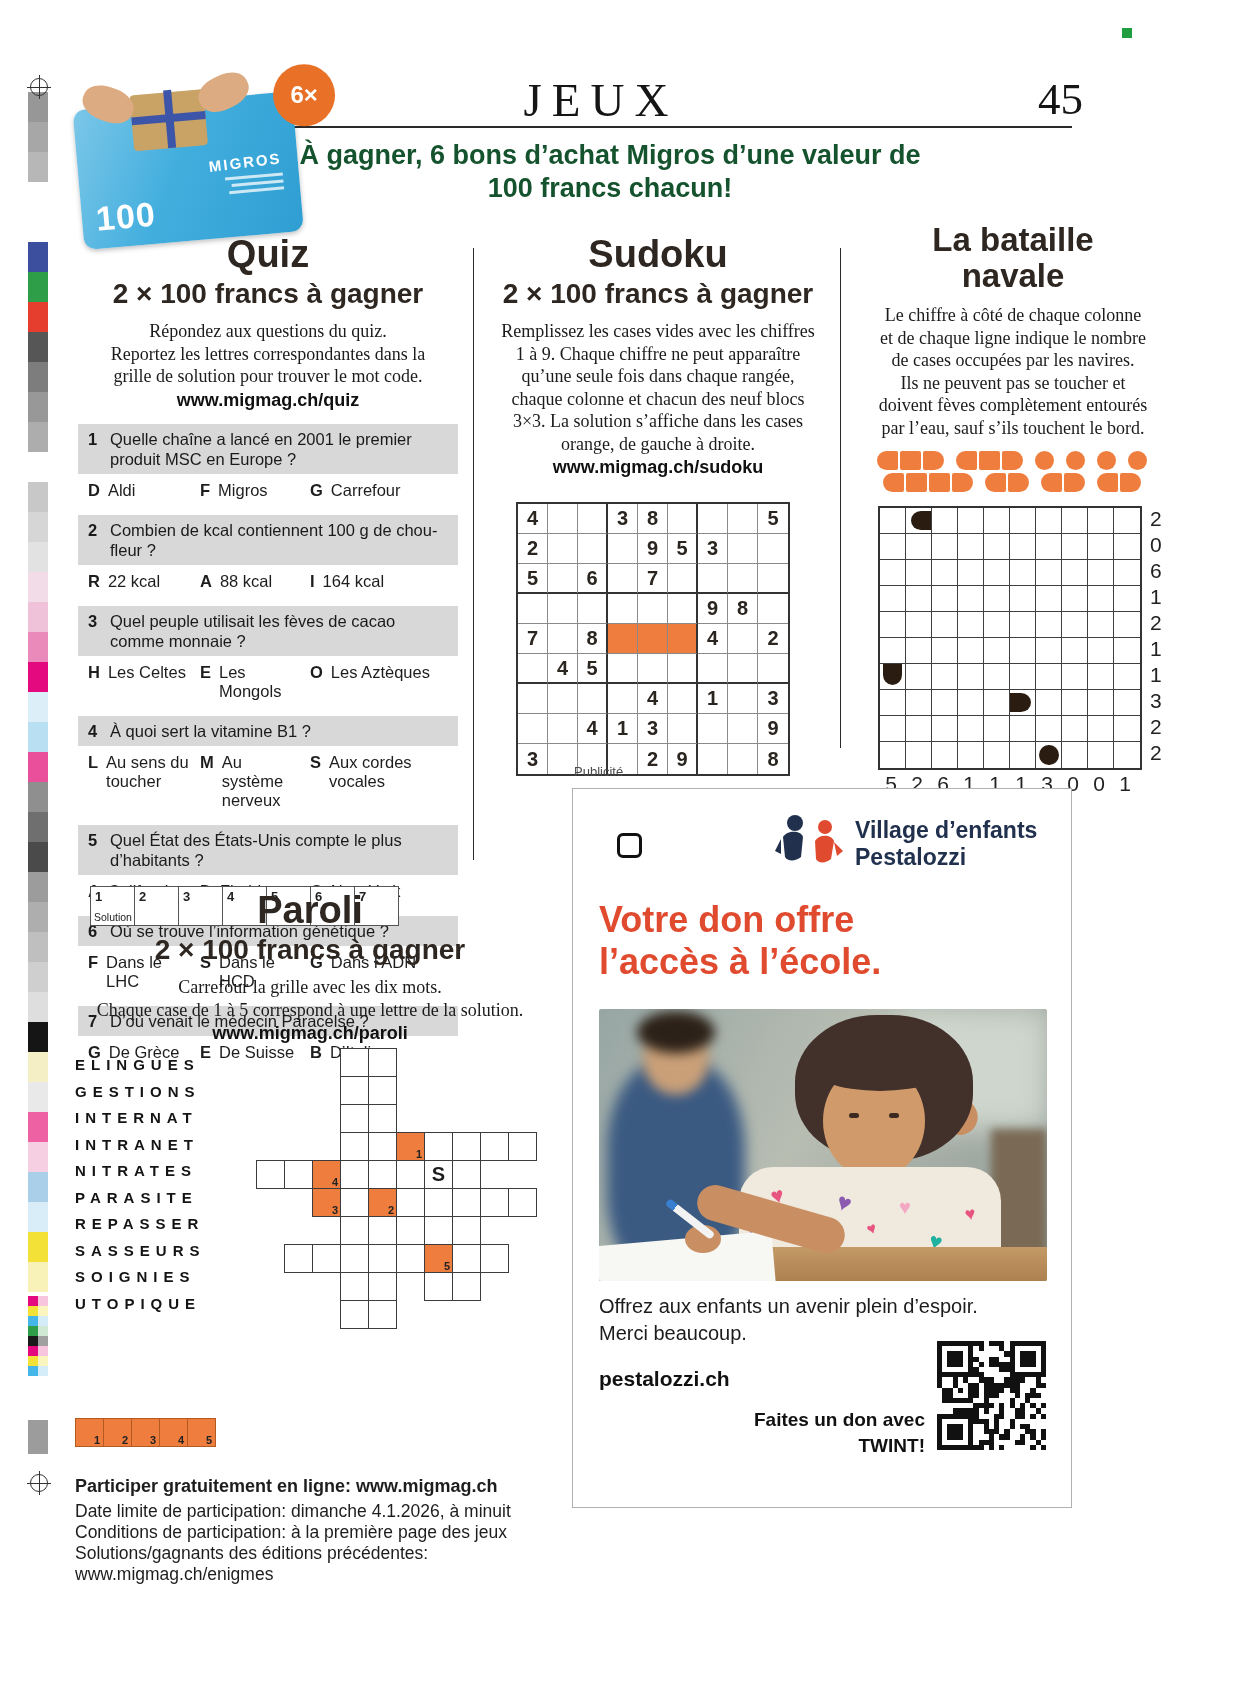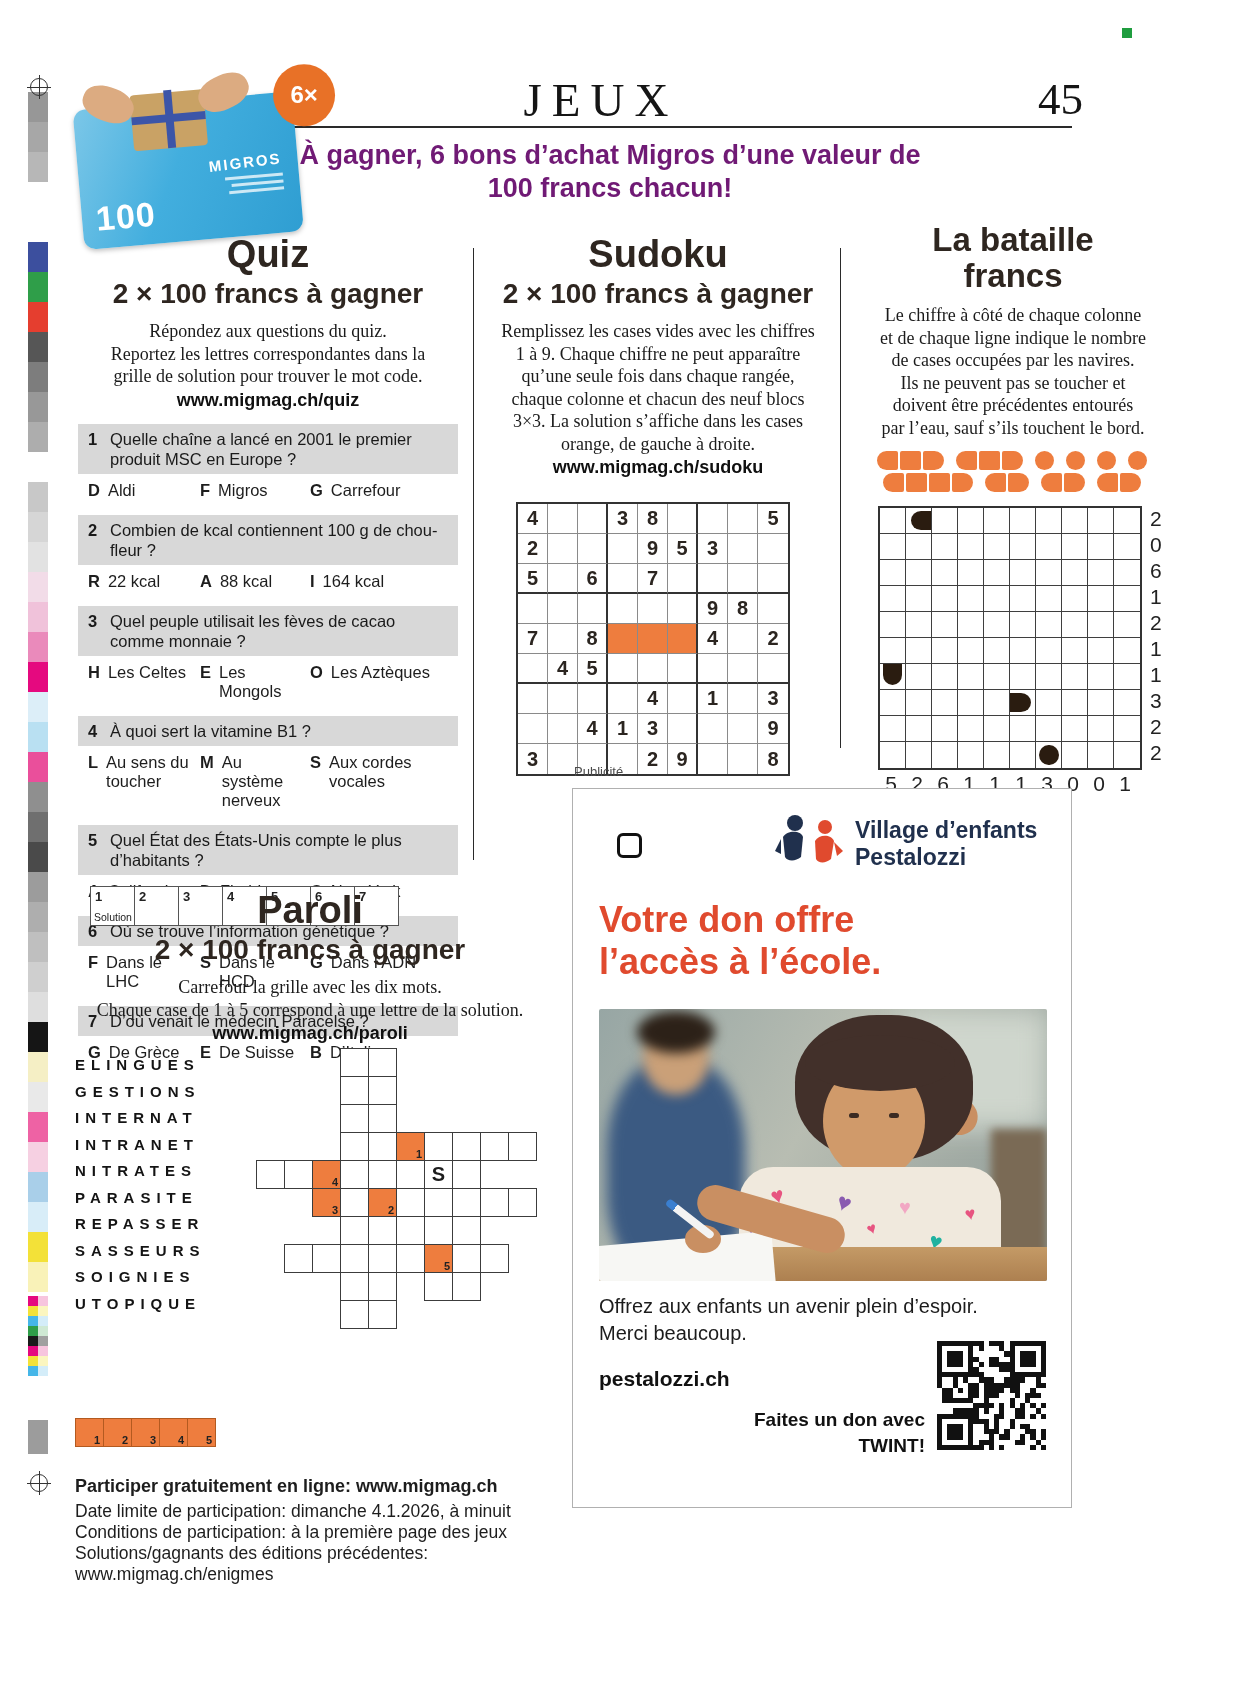--- a/index.html
+++ b/index.html
@@ -17,21 +17,21 @@
   .crosshair:before{left:50%;top:-4px;width:1px;height:24px;margin-left:-0.5px;}
   .crosshair:after{top:50%;left:-4px;height:1px;width:24px;margin-top:-0.5px;}
   #green-dot{left:1122px;top:28px;width:10px;height:10px;background:#1f9d3f;}
 
   
   #header-rule{left:203px;top:126px;width:869px;height:2px;background:#2a2a2a;}
   #jeux-title{left:470px;top:74px;width:250px;text-align:center;font-family:"Liberation Serif",serif;
     font-size:47px;letter-spacing:10px;color:#151515;background:#fff;padding:0 6px;line-height:52px;}
   #page-number{left:1005px;top:74px;width:70px;text-align:right;font-family:"Liberation Serif",serif;
     font-size:45px;color:#151515;line-height:50px;background:#fff;padding-left:8px;}
-  #intro{left:210px;top:139px;width:800px;text-align:center;font-weight:800;font-size:27px;line-height:33px;color:#701a75;}
+  #intro{left:210px;top:139px;width:800px;text-align:center;font-weight:800;font-size:27px;line-height:33px;color:#14532d;}
 
   
   #card-wrap{left:78px;top:88px;width:235px;height:160px;transform:rotate(-5deg);}
   #card{position:absolute;left:0;top:12px;width:220px;height:140px;border-radius:12px;
     background:linear-gradient(115deg,#7cc7e8 0%,#42aede 45%,#2f9ed2 100%);box-shadow:0 2px 5px rgba(0,0,0,.25);overflow:hidden;}
   #card-amount{position:absolute;left:14px;bottom:10px;color:#fff;font-weight:800;font-size:34px;letter-spacing:1px;}
   #card-brand{position:absolute;right:16px;top:58px;color:#fff;font-weight:800;font-size:15px;letter-spacing:2px;transform:rotate(-2deg);}
   .card-line{position:absolute;right:16px;height:3px;background:rgba(255,255,255,.75);}
   #gift-box{position:absolute;left:58px;top:2px;width:74px;height:56px;background:#c9a265;border-radius:4px;}
   #gift-ribbon-v{position:absolute;left:92px;top:0px;width:8px;height:58px;background:#3c55a8;}
@@ -507,28 +507,28 @@
         <div class="su-cell br2 lastr">9</div>
         <div class="su-cell lastr"></div>
         <div class="su-cell lastr"></div>
         <div class="su-cell lastc lastr">8</div>
       </div>
   </div>
 
   <div class="abs" id="bn-col">
     <div class="col-title">
       <div>La bataille</div>
-      <div>francs</div>
+      <div>navale</div>
     </div>
     <div class="instr" id="bn-instr">
         <div>Le chiffre à côté de chaque colonne</div>
         <div>et de chaque ligne indique le nombre</div>
         <div>de cases occupées par les navires.</div>
         <div>Ils ne peuvent pas se toucher et</div>
-        <div>doivent être précédentes entourés</div>
+        <div>doivent fèves complètement entourés</div>
         <div>par l’eau, sauf s’ils touchent le bord.</div>
       </div>
     <div id="fleet">
         <div class="fleet-row">
           <div class="ship">
             <div class="seg first"></div>
             <div class="seg"></div>
             <div class="seg last"></div>
           </div>
           <div class="ship">

